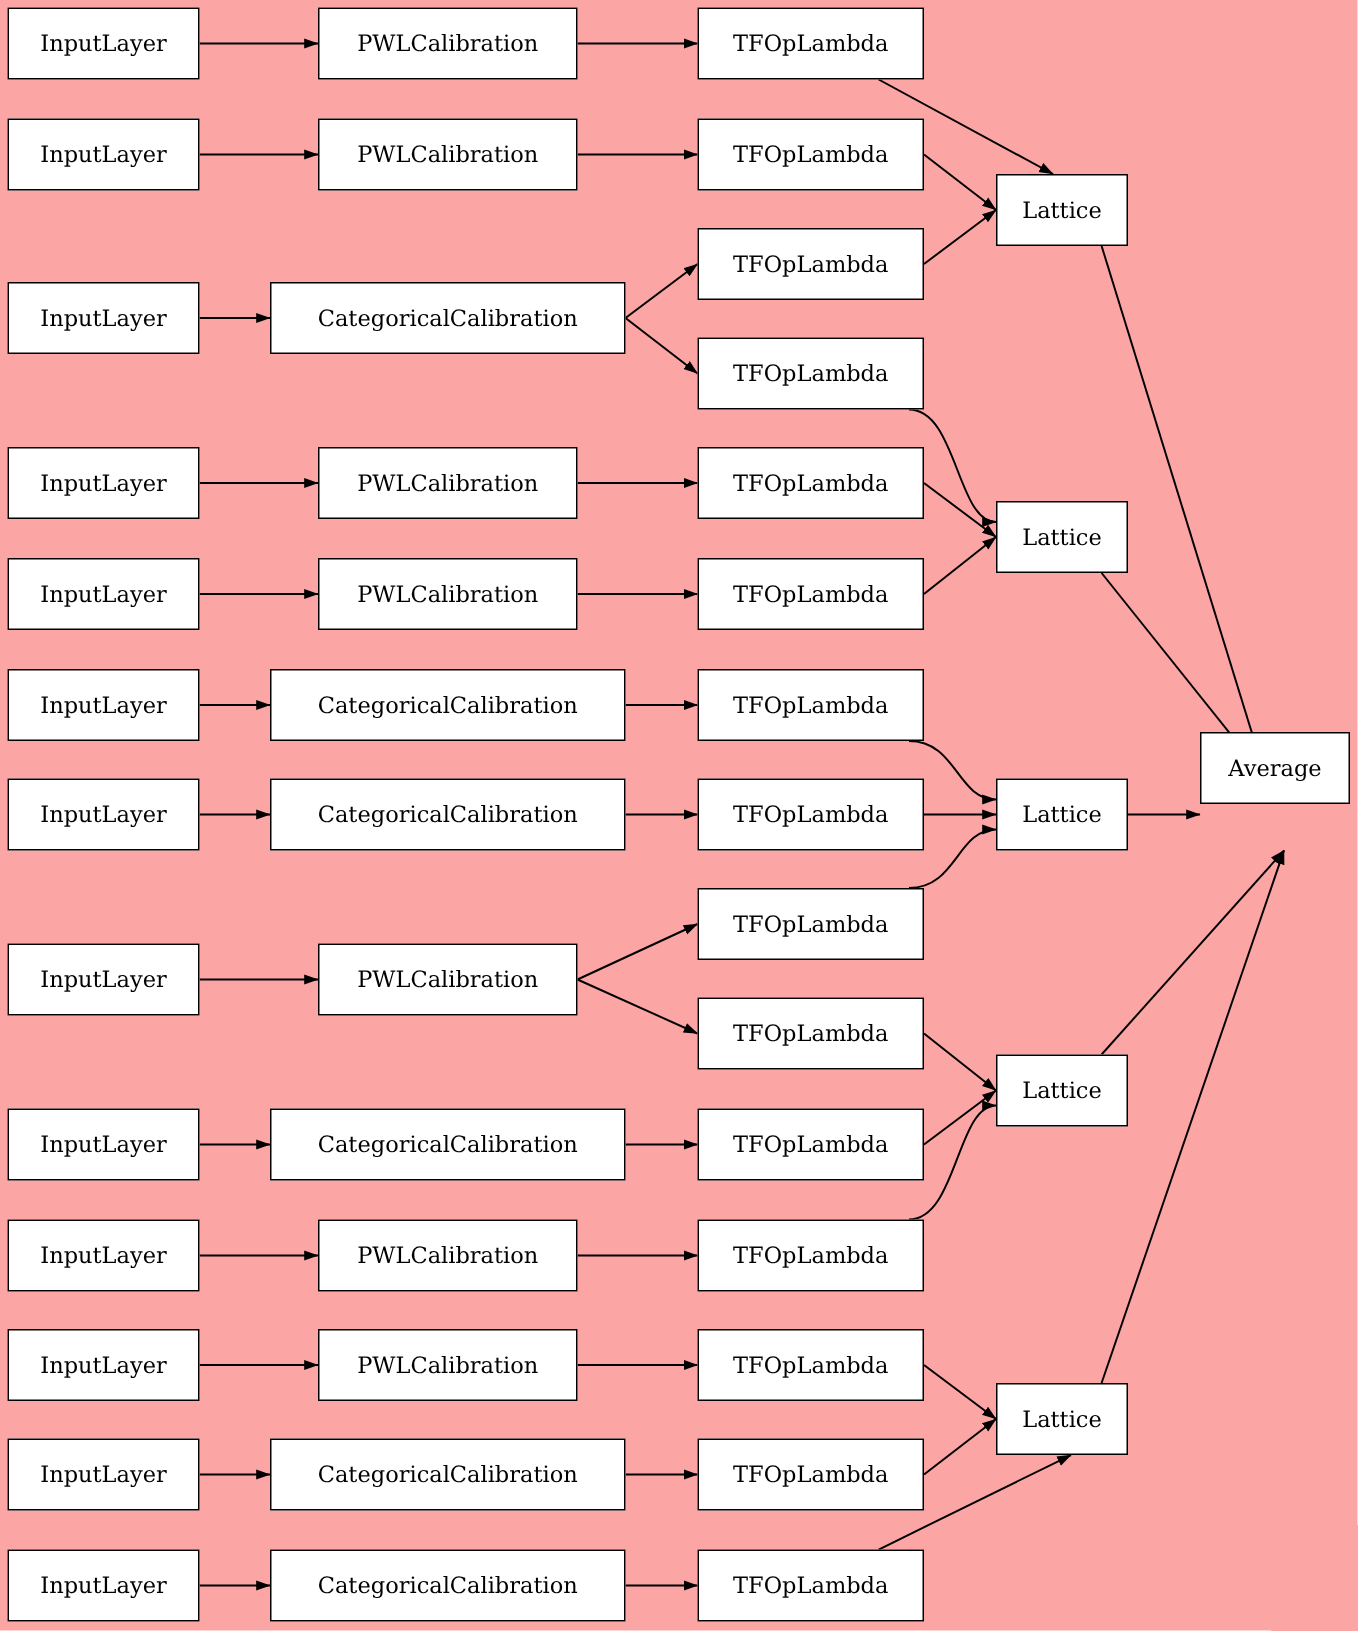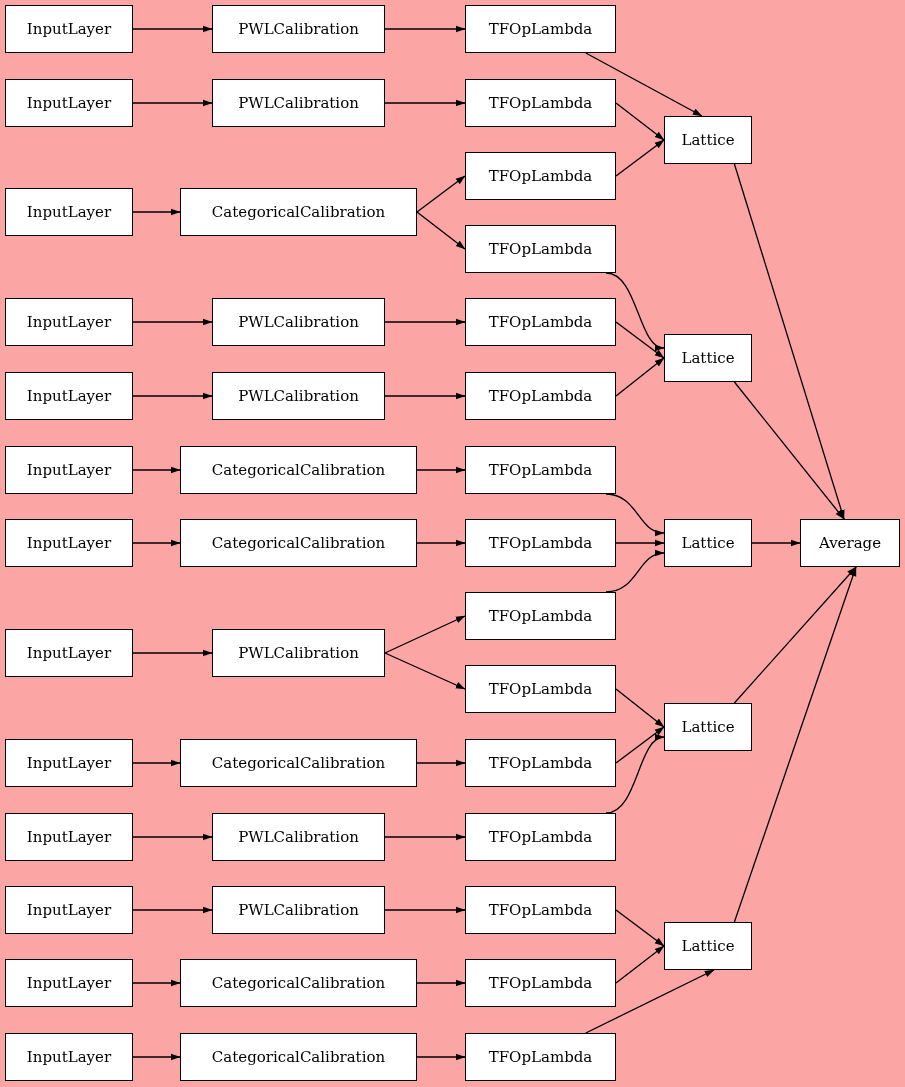--- a/index.html
+++ b/index.html
@@ -212,17 +212,17 @@
       </div>
       <div class="node" style="left: 664px; top: 519px; width: 88px; height: 48px;">
         <span class="lbl">Lattice</span>
       </div>
       <div class="node" style="left: 664px; top: 703px; width: 88px; height: 48px;">
         <span class="lbl">Lattice</span>
       </div>
       <div class="node" style="left: 664px; top: 922px; width: 88px; height: 48px;">
         <span class="lbl">Lattice</span>
       </div>
-      <div class="node" style="left: 800px; top: 519px; width: 100px; height: 48px;">
+      <div class="node" style="left: 800px; top: 488px; width: 100px; height: 48px;">
         <span class="lbl">Average</span>
       </div>
     </div>
 </div>
 
 </body></html>

